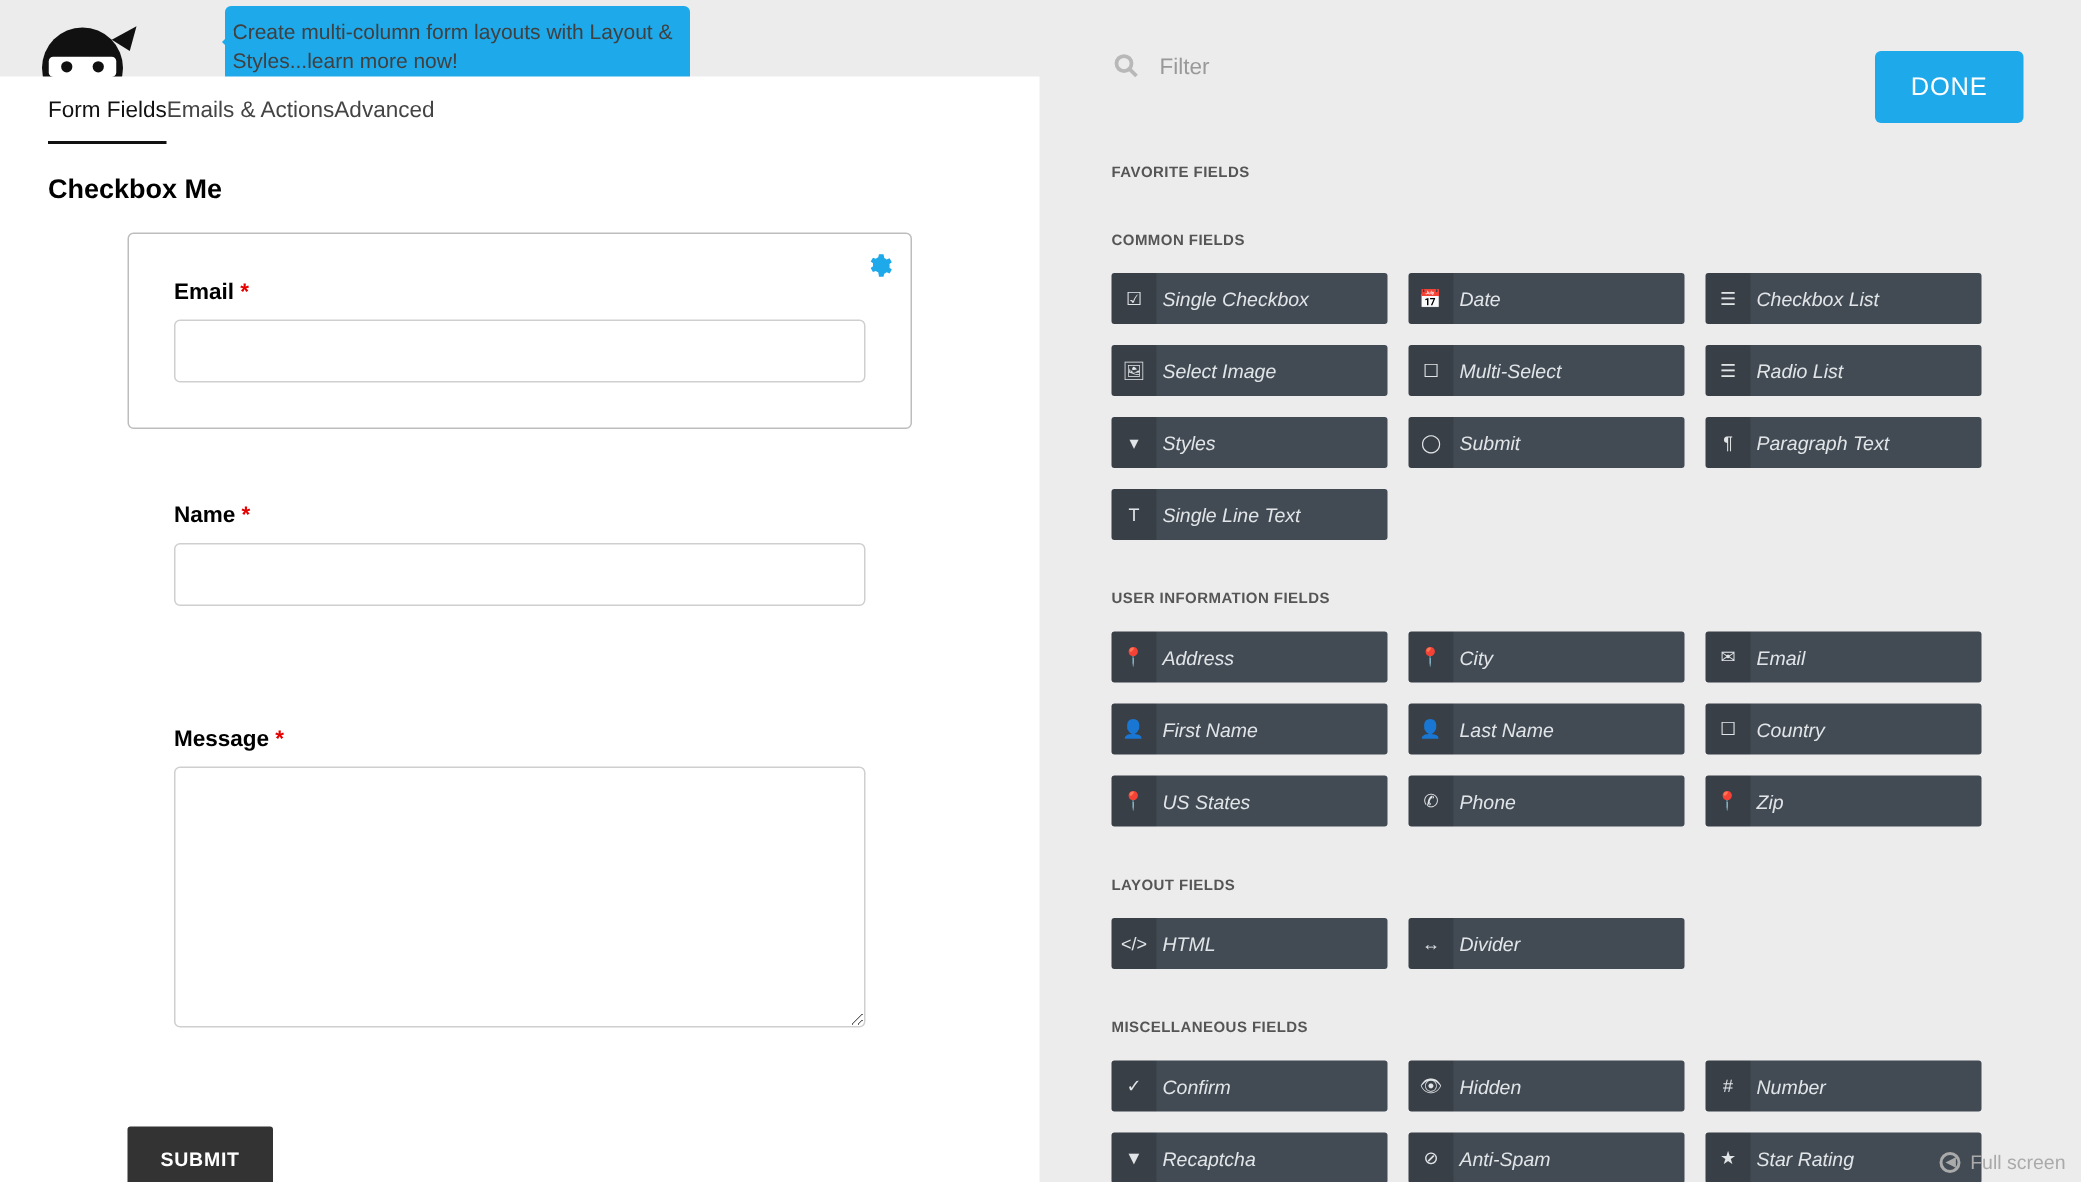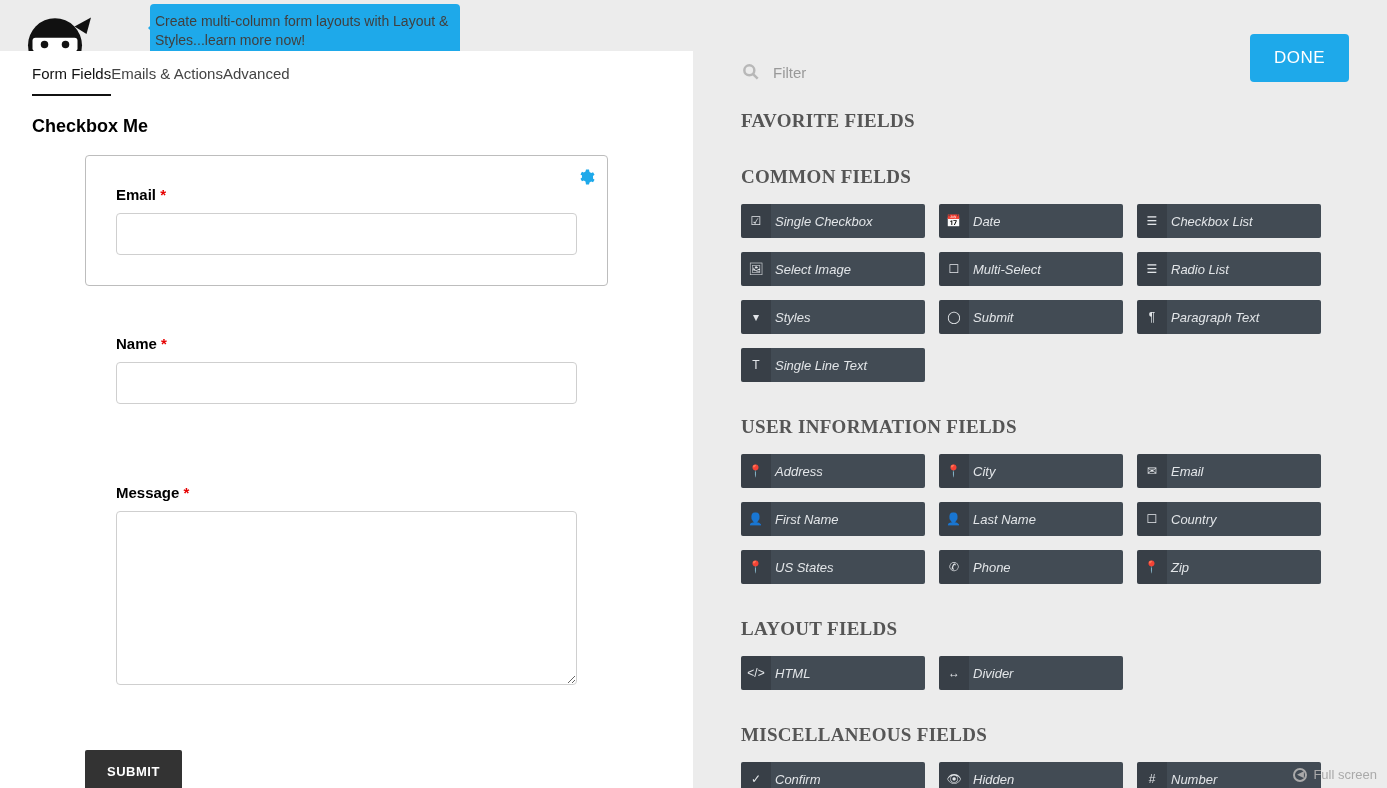--- a/index.html
+++ b/index.html
@@ -18,26 +18,26 @@
   .form-body{padding:10px 85px 30px;}
   .field-wrap{position:relative;border:1px solid transparent;border-radius:4px;padding:30px;margin-bottom:18px;}
   .field-wrap.selected{border-color:#bdbdbd;background:#fff;}
   .field-label{font-weight:700;font-size:15px;margin-bottom:10px;}
   .req{color:#e60000;}
   .txt-input{width:100%;height:42px;border:1px solid #cfcfcf;border-radius:4px;background:#fff;}
   .txt-area{width:100%;height:174px;border:1px solid #cfcfcf;border-radius:4px;background:#fff;resize:both;}
   .gear-btn{position:absolute;right:12px;top:12px;color:#1ea9ea;cursor:pointer;}
   .submit-btn{background:#333;color:#fff;border:none;padding:14px 22px;font-size:13px;font-weight:700;letter-spacing:0.5px;border-radius:2px;margin-top:12px;cursor:pointer;}
   .side{position:absolute;left:693px;right:0;top:0;bottom:0;padding:34px 38px 0 48px;overflow:hidden;}
-  .side-top{display:flex;align-items:flex-end;justify-content:space-between;margin-bottom:28px;}
+  .side-top{display:flex;align-items:flex-start;justify-content:space-between;margin-bottom:28px;}
   .filter-wrap{display:flex;align-items:center;gap:10px;color:#888;}
   .filter-input{border:none;background:transparent;font-size:15px;color:#555;outline:none;}
   .filter-input::placeholder{color:#999;}
   .done-btn{background:#1ea9ea;color:#fff;border:none;border-radius:4px;font-size:17px;font-weight:500;padding:14px 24px;letter-spacing:0.5px;cursor:pointer;}
-  .group-title{font-size:19px;font-weight:700;color:#555;letter-spacing:0.3px;margin:0 0 16px;font-family:Liberation Serif, serif;}
+  .group-title{font-size:10px;font-weight:700;color:#555;letter-spacing:0.3px;margin:0 0 16px;}
   .group{margin-bottom:34px;}
   .grid{display:grid;grid-template-columns:repeat(3,184px);gap:14px;justify-content:start;}
   .chip{display:flex;align-items:center;background:#424b54;color:#e2e5e8;height:34px;border-radius:2px;font-size:13px;cursor:grab;overflow:hidden;}
   .chip-ico{width:30px;height:100%;display:flex;align-items:center;justify-content:center;background:rgba(0,0,0,0.15);font-size:12px;flex:0 0 30px;}
   .chip-label{flex:1;text-align:left;padding:0 4px;white-space:nowrap;overflow:hidden;font-style:italic;}
   .fullscreen{position:absolute;right:10px;bottom:6px;color:#aaa;font-size:13px;display:flex;align-items:center;gap:6px;cursor:pointer;}
   .fullscreen-ico{width:14px;height:14px;border:2px solid #aaa;border-radius:50%;display:inline-flex;align-items:center;justify-content:center;font-size:9px;line-height:1;}
 </style>
 </head>
 <body>

